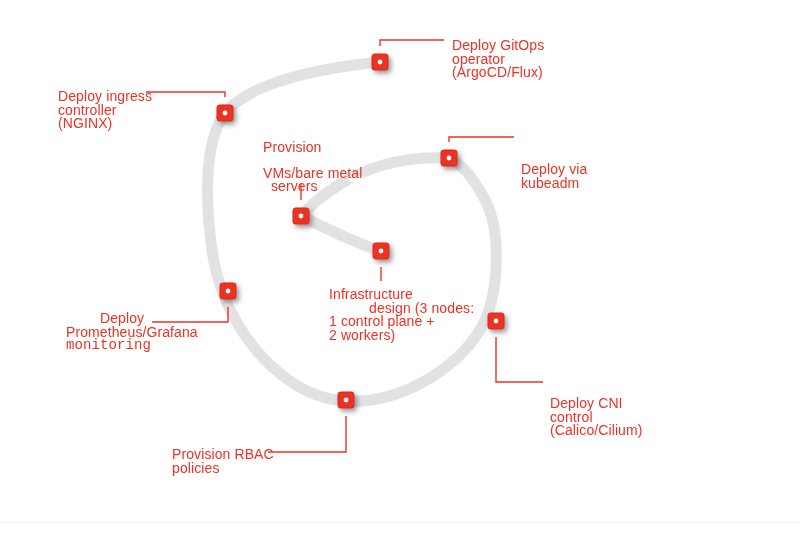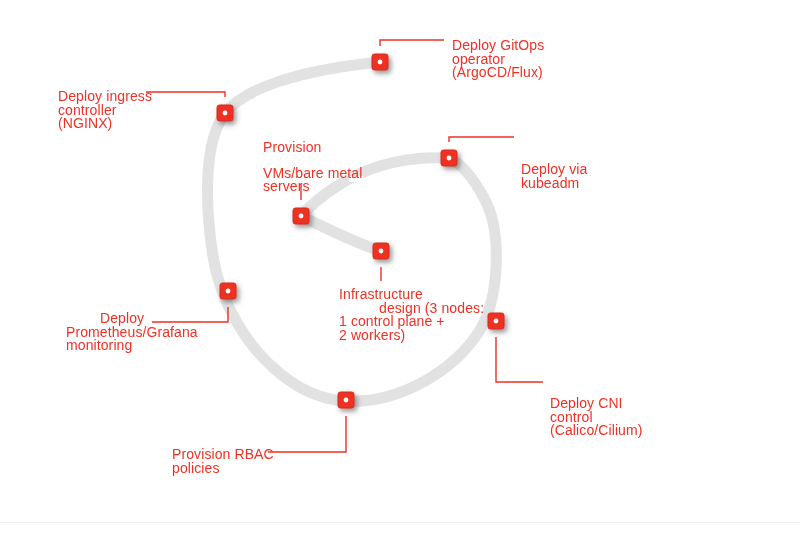--- a/index.html
+++ b/index.html
@@ -106,22 +106,22 @@
           <rect x="338" y="392" width="16" height="16" rx="2.5" ry="2.5" fill="#ee3124" stroke="#d42a1d" stroke-width="1"></rect>
           <circle cx="346" cy="400" r="2.4" fill="#ffffff"></circle>
         </g>
       </g>
   </svg>
 
   <div id="label-layer">
       <div class="label" style="left: 452px; top: 39px;"><span style="display: block;">Deploy GitOps</span><span style="display: block;">operator</span><span style="display: block;">(ArgoCD/Flux)</span></div>
       <div class="label" style="left: 58px; top: 90px;"><span style="display: block;">Deploy ingress</span><span style="display: block;">controller</span><span style="display: block;">(NGINX)</span></div>
       <div class="label" style="left: 521px; top: 136px; margin-top: 27px;"><span style="display: block;">Deploy via</span><span style="display: block;">kubeadm</span></div>
-      <div class="label" style="left: 263px; top: 141px;"><span style="display: block;">Provision</span><span style="display: block; margin-top: 12px;">VMs/bare metal</span><span style="display: block;">servers</span></div>
-      <div class="label" style="left: 339px; top: 288px;"><span style="display: block;">Infrastructure</span><span style="display: block; margin-left: 40px;">design (3 nodes:</span><span style="display: block;">1 control plane +</span><span style="display: block;">2 workers)</span></div>
-      <div class="label" style="left: 66px; top: 312px;"><span style="display: block; margin-left: 34px;">Deploy</span><span style="display: block;">Prometheus/Grafana</span><span style="display: block;">monitoring</span></div>
+      <div class="label" style="left: 263px; top: 141px;"><span style="display: block;">Provision</span><span style="display: block; margin-top: 12px;">VMs/bare metal</span><span style="display: block; margin-left: 8px;">servers</span></div>
+      <div class="label" style="left: 329px; top: 288px;"><span style="display: block;">Infrastructure</span><span style="display: block; margin-left: 40px;">design (3 nodes:</span><span style="display: block;">1 control plane +</span><span style="display: block;">2 workers)</span></div>
+      <div class="label" style="left: 66px; top: 312px;"><span style="display: block; margin-left: 34px;">Deploy</span><span style="display: block;">Prometheus/Grafana</span><span style="display: block; font-family: Liberation Mono, monospace;">monitoring</span></div>
       <div class="label" style="left: 550px; top: 397px;"><span style="display: block;">Deploy CNI</span><span style="display: block;">control</span><span style="display: block;">(Calico/Cilium)</span></div>
       <div class="label" style="left: 172px; top: 448px;"><span style="display: block;">Provision RBAC</span><span style="display: block;">policies</span></div>
     </div>
 
   <div class="footer-divider" style="top: 522px; background: rgb(240, 240, 240);"></div>
 
 </div>
 
 </body></html>

